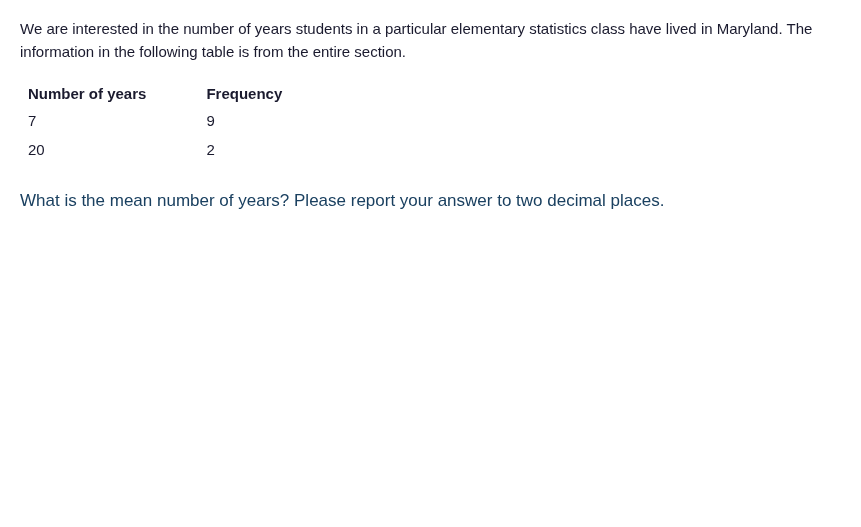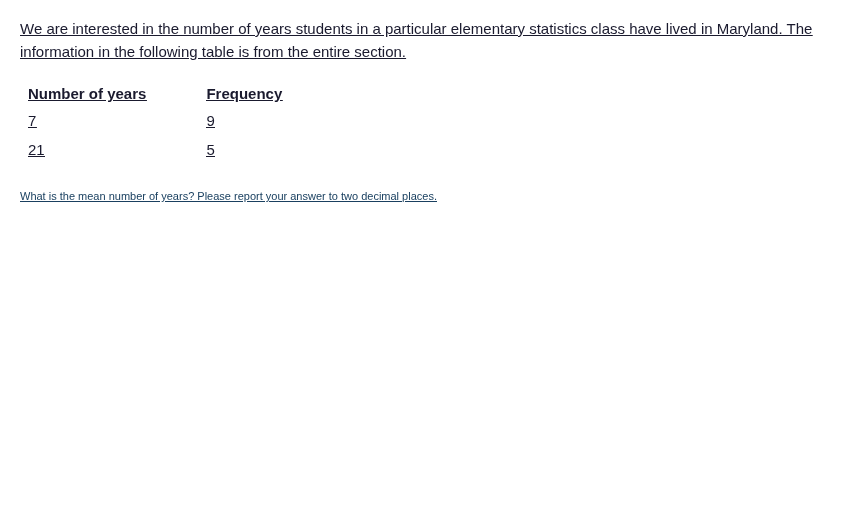--- a/index.html
+++ b/index.html
@@ -1,19 +1,18 @@
 <!DOCTYPE html>
 <html><head>
   <meta charset="utf-8">
   <style>
     * {
       margin: 0;
       padding: 0;
       box-sizing: border-box;
-      text-decoration: underline;
     }
 
     body {
       width: 861px;
       min-height: 527px;
       background-color: #ffffff;
       font-family: Arial, sans-serif;
       font-size: 15px;
       color: #1a1a2e;
       padding: 18px 20px;
@@ -45,21 +44,21 @@
       text-align: left;
       padding: 6px 0;
       padding-right: 60px;
       font-size: 15px;
       color: #1a1a2e;
       vertical-align: top;
     }
 
     .question-text {
       color: #1a4060;
-      font-size: 11px;
+      font-size: 17px;
       line-height: 1.5;
       margin-top: 10px;
     }
   </style>
 </head>
 <body>
 
 <p class="intro-text">We are interested in the number of years students in a particular elementary statistics class have lived in Maryland. The information in the following table is from the entire section.</p>
 
 <table class="data-table">
@@ -68,19 +67,19 @@
       <th>Number of years</th>
       <th>Frequency</th>
     </tr>
   </thead>
   <tbody id="table-body">
   <tr>
         <td>7</td>
         <td>9</td>
       </tr>
       <tr>
-        <td>21</td>
-        <td>5</td>
+        <td>20</td>
+        <td>2</td>
       </tr>
     </tbody>
 </table>
 
 <p class="question-text">What is the mean number of years? Please report your answer to two decimal places.</p>
 
 </body></html>

